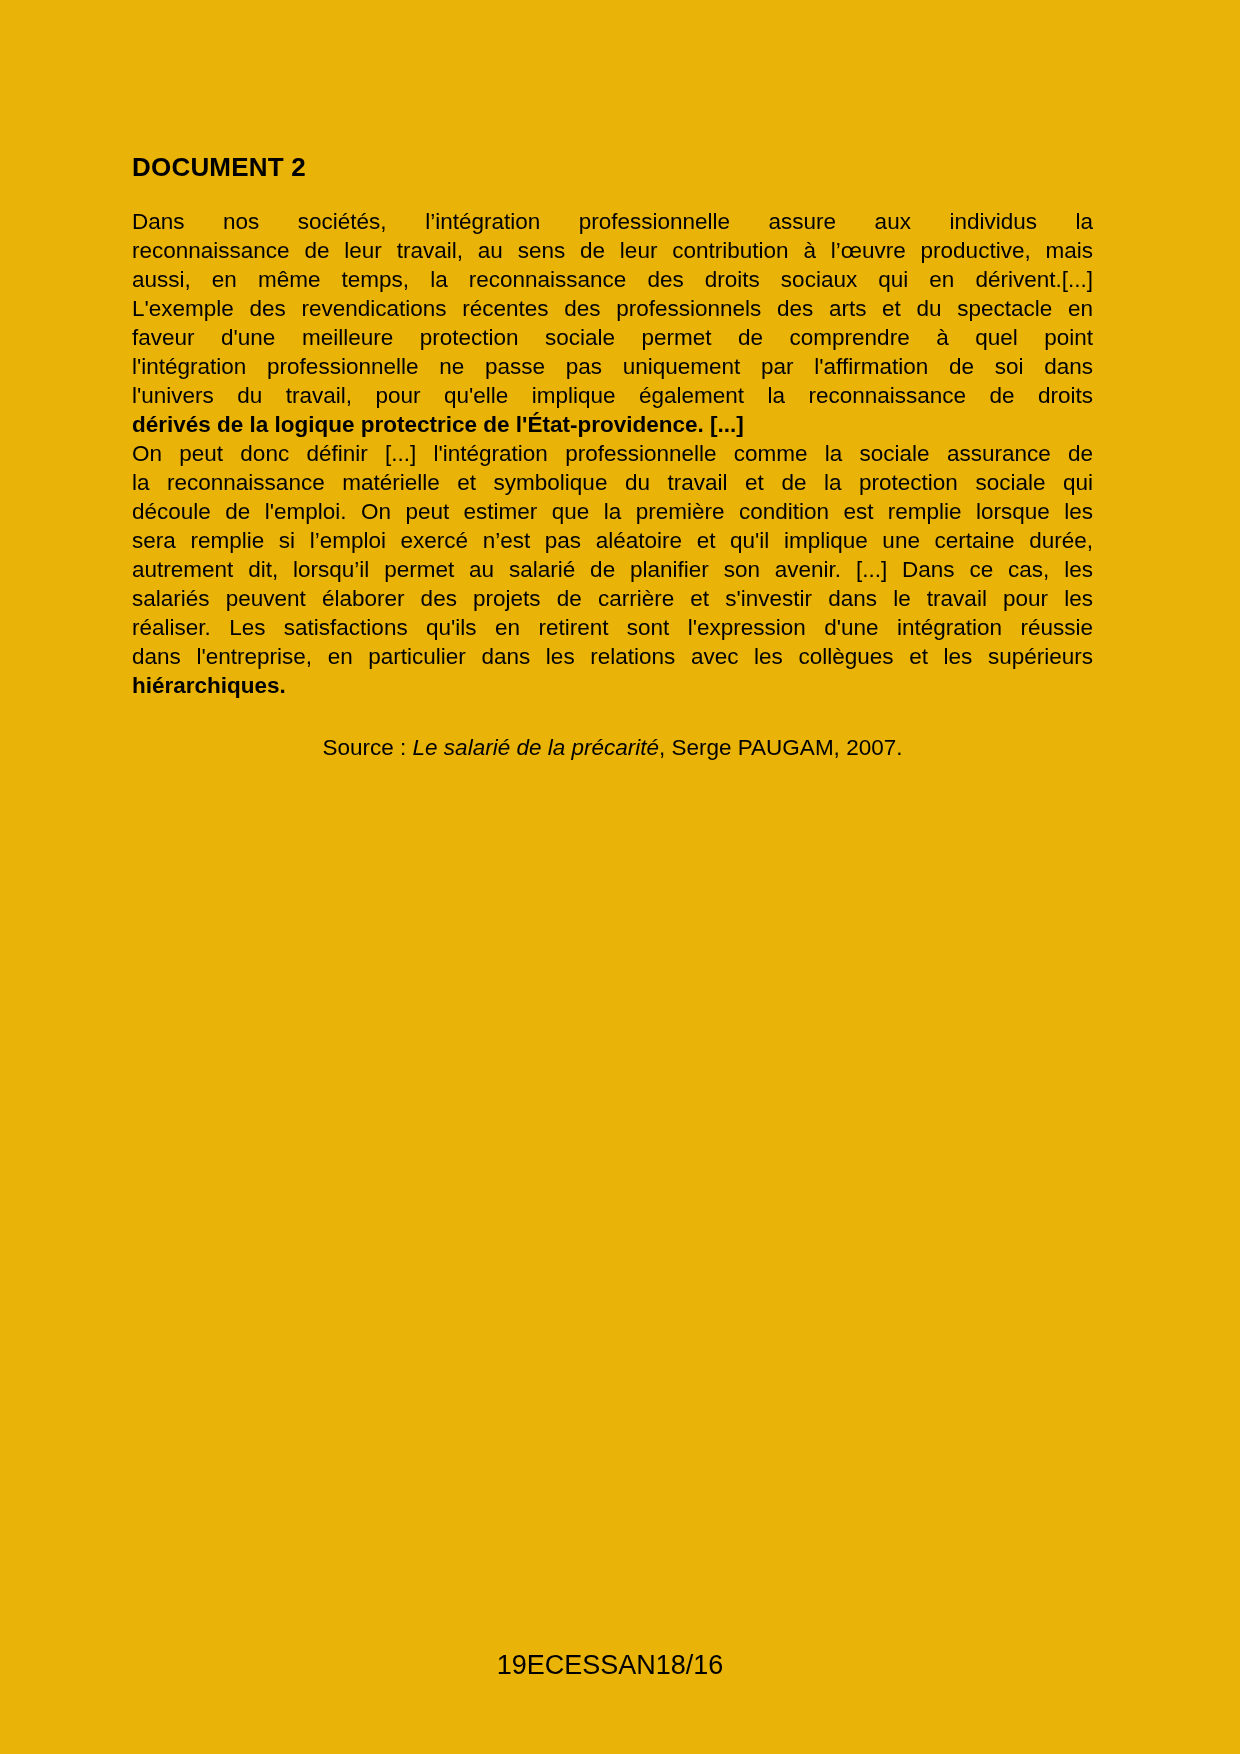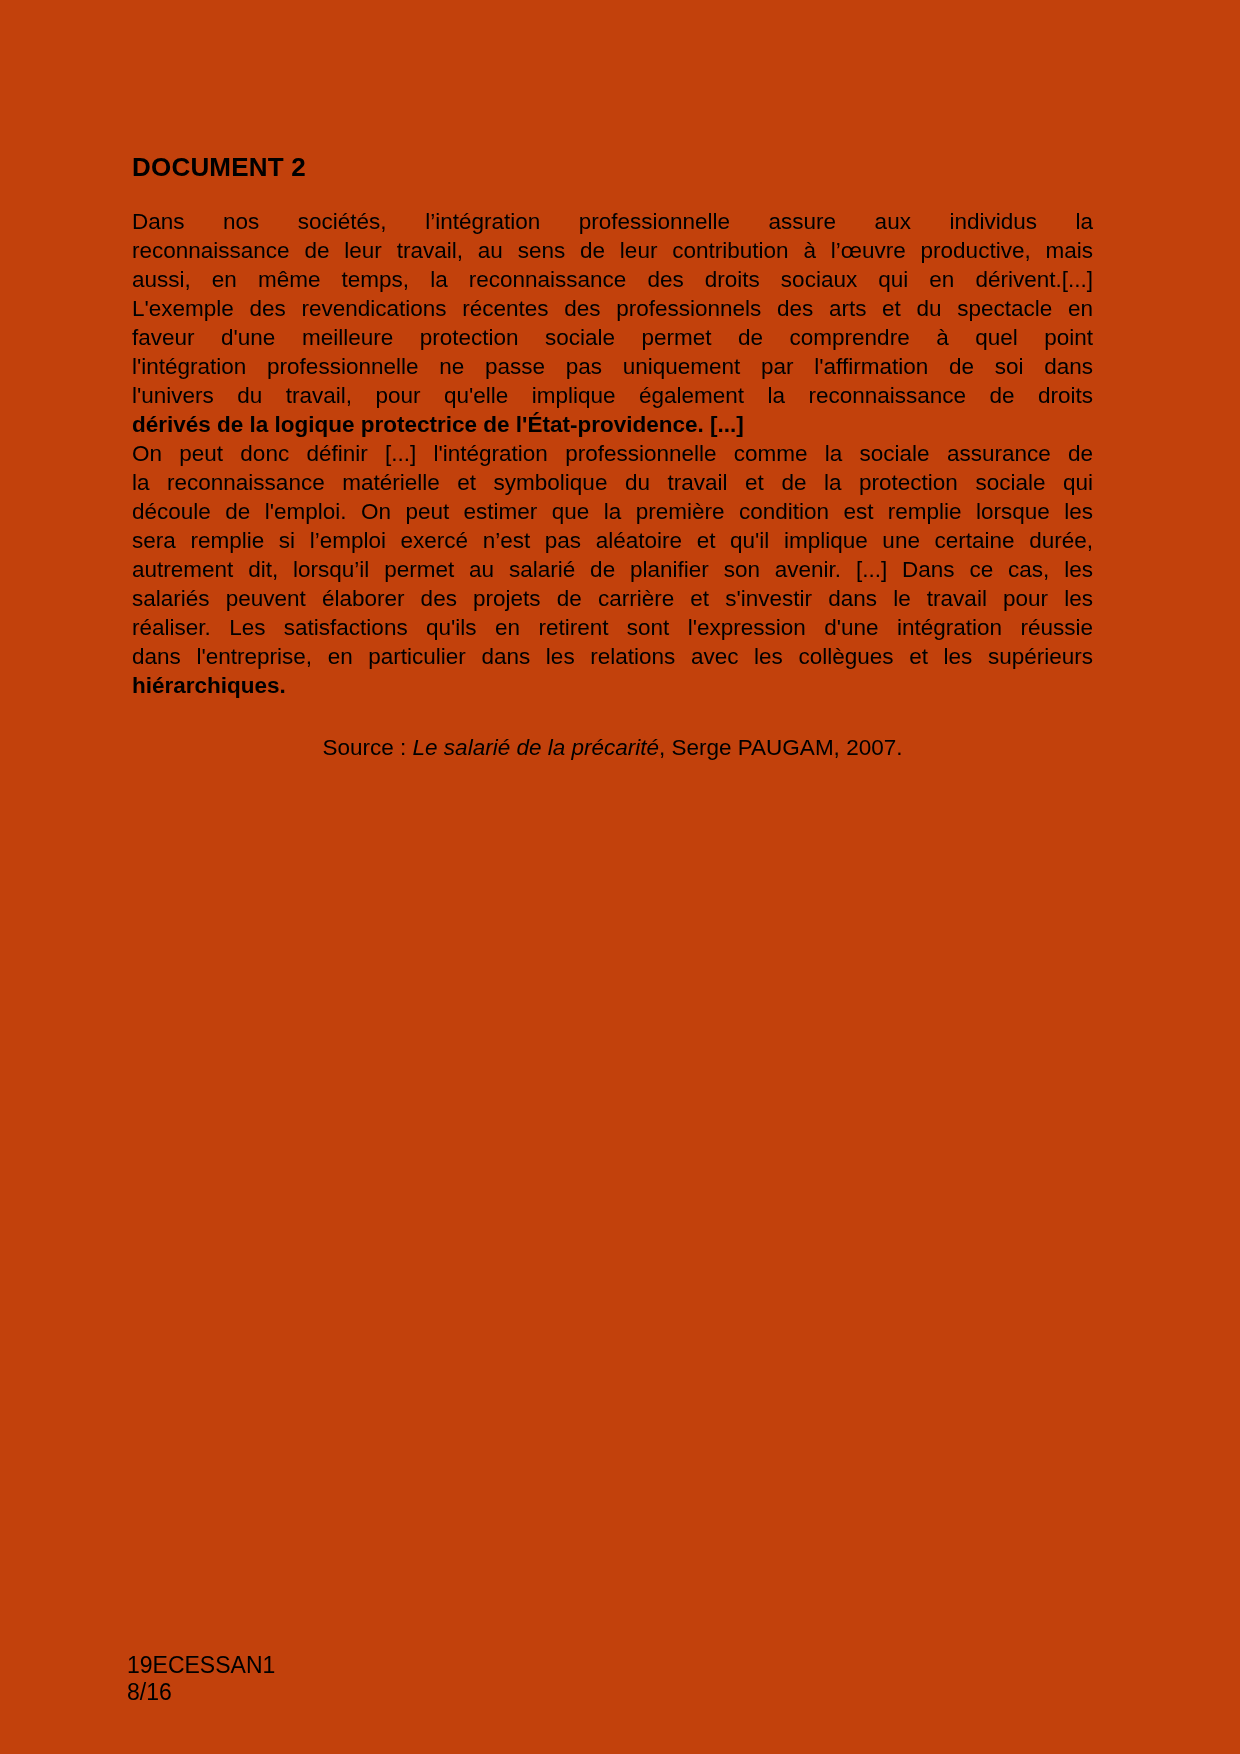--- a/index.html
+++ b/index.html
@@ -11,21 +11,21 @@
     width: 1240px;
     height: 1754px;
     position: relative;
     font-family: "Liberation Sans", sans-serif;
     color: #000000;
     overflow: hidden;
   }
   .page {
     position: absolute;
     inset: 0;
-    background: #c2410c;
+    background: #eab308;
   }
   .content {
     position: absolute;
     left: 132px;
     top: 152px;
     width: 961px;
   }
   .doc-heading {
     font-size: 26px;
     font-weight: bold;
@@ -57,23 +57,22 @@
   .source-line .italic {
     font-style: italic;
   }
   .footer {
     position: absolute;
     left: 127px;
     top: 1652px;
     width: 966px;
     display: flex;
     justify-content: center;
-    font-size: 23px;
+    font-size: 27px;
     line-height: 27px;
-    flex-direction: column;
   }
 </style>
 </head>
 <body>
 
 <div class="page">
   <div class="content">
 
     <h1 class="doc-heading">DOCUMENT 2</h1>
 

